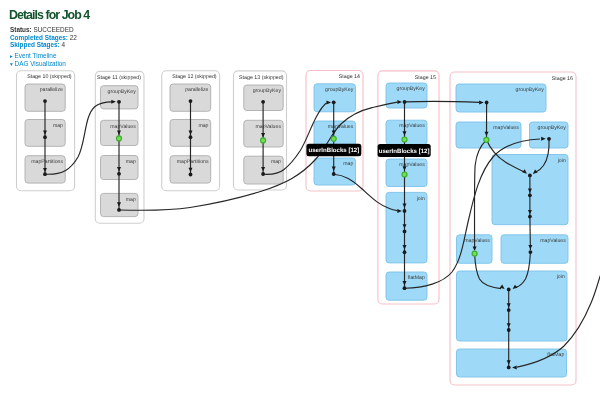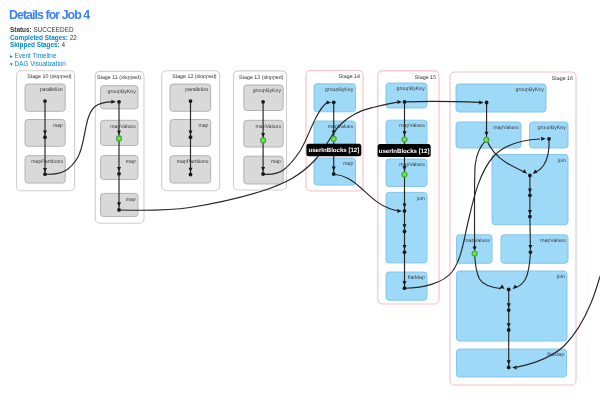--- a/index.html
+++ b/index.html
@@ -2,21 +2,21 @@
 <html><head>
 <meta charset="utf-8">
 <style>
 html,body { margin:0; padding:0; background:#ffffff; width:600px; height:400px; overflow:hidden; }
 * { font-family: "Liberation Sans", sans-serif; }
 .hdr { position:absolute; white-space:nowrap; }
 </style>
 </head>
 <body>
 
-<div class="hdr" style="left:9px; top:7.5px; font-size:12.4px; font-weight:bold; color:#3b82f6; letter-spacing:-0.95px;">Details for Job 4</div>
+<div class="hdr" style="left:9px; top:7.5px; font-size:12.4px; font-weight:bold; color:#14532d; letter-spacing:-0.95px;">Details for Job 4</div>
 
 <div class="hdr" style="left:10px; top:26px; font-size:6.4px; color:#333;"><b>Status:</b> SUCCEEDED</div>
 
 <div class="hdr" style="left:10px; top:33.7px; font-size:6.4px; color:#333;"><b style="color:#0088cc;">Completed Stages:</b> 22</div>
 
 <div class="hdr" style="left:10px; top:41.4px; font-size:6.4px; color:#333;"><b style="color:#0088cc;">Skipped Stages:</b> 4</div>
 
 <div class="hdr" style="left:10px; top:52.3px; font-size:6.4px; color:#0088cc;"><span style="font-size:5.5px;">▸</span> Event Timeline</div>
 
 <div class="hdr" style="left:10px; top:60.2px; font-size:6.4px; color:#0088cc;"><span style="font-size:5.5px;">▾</span> DAG Visualization</div>

